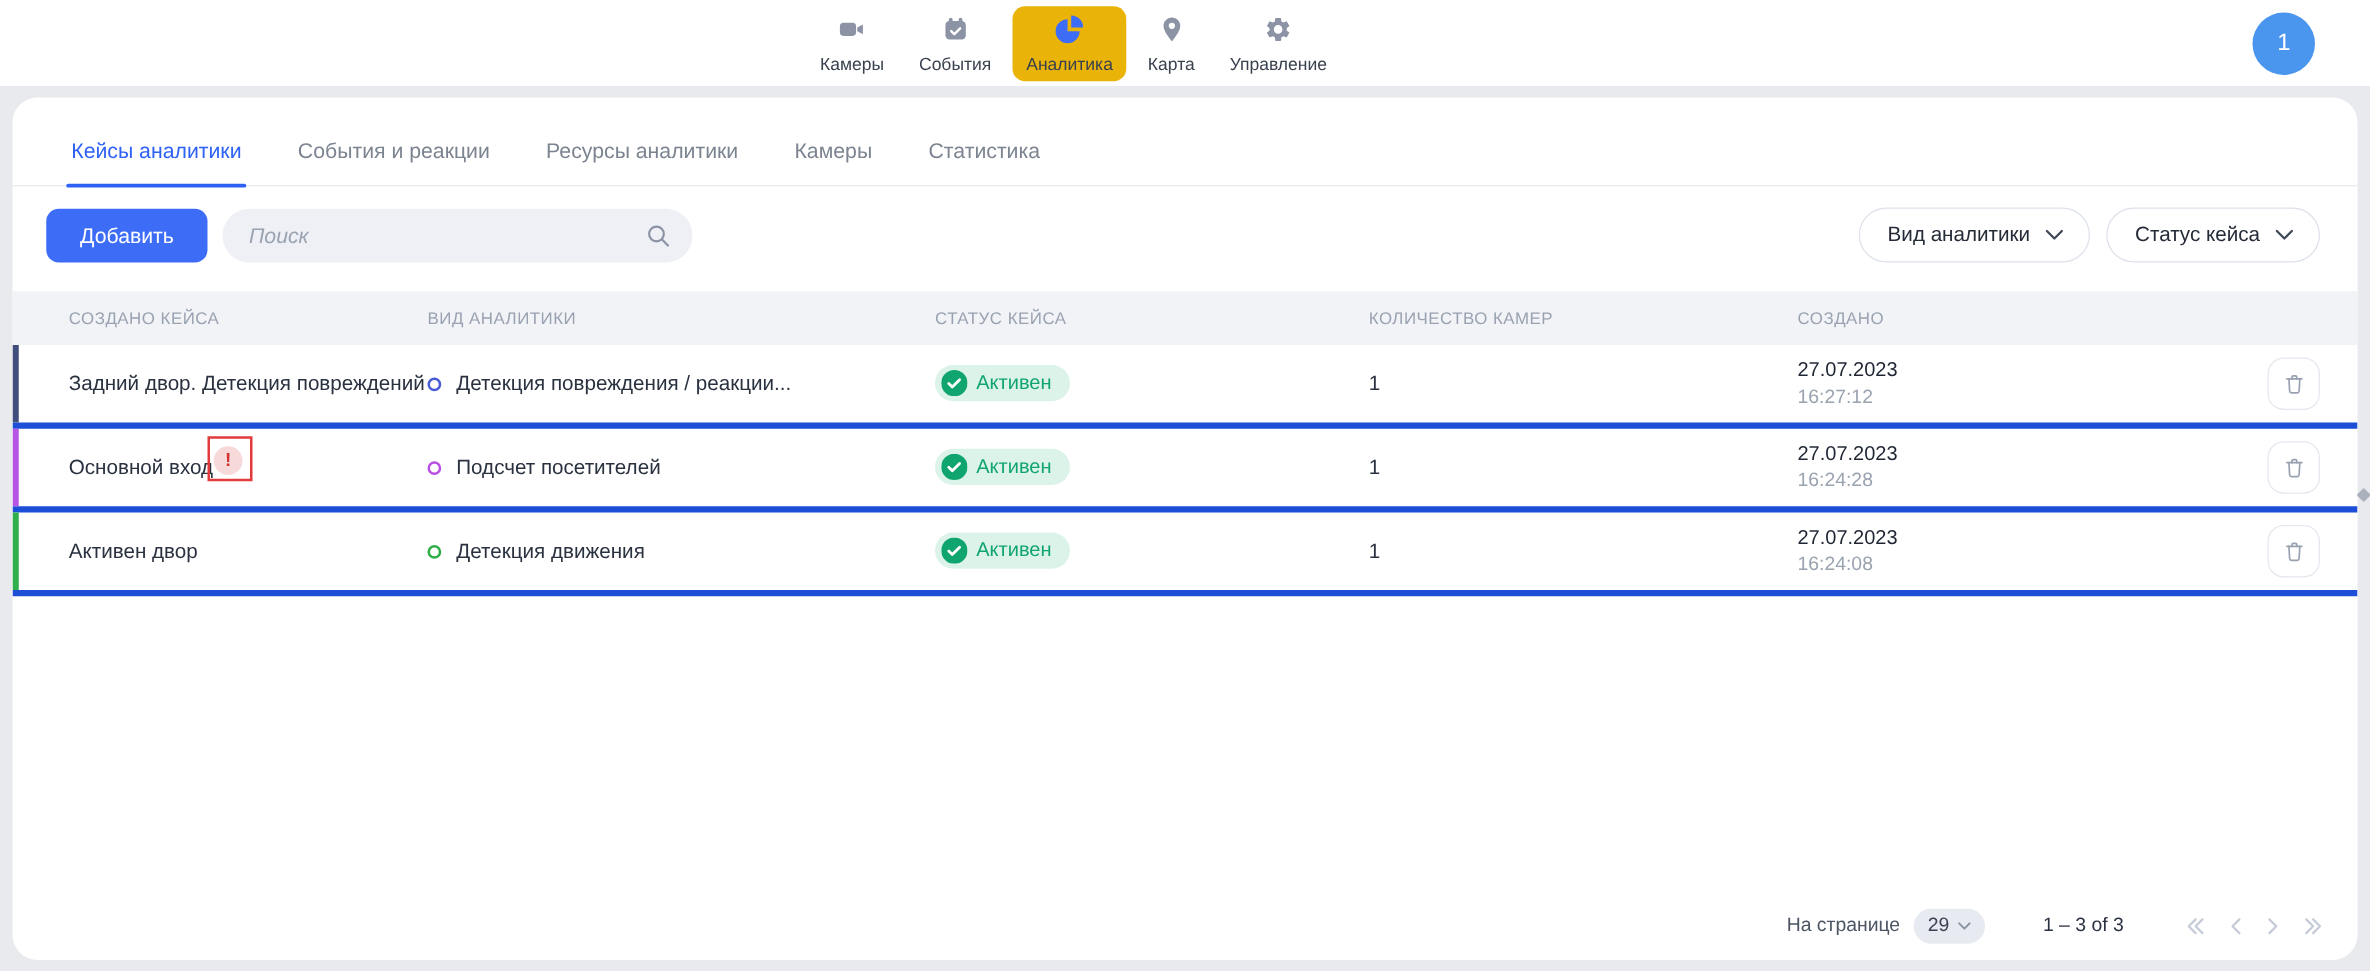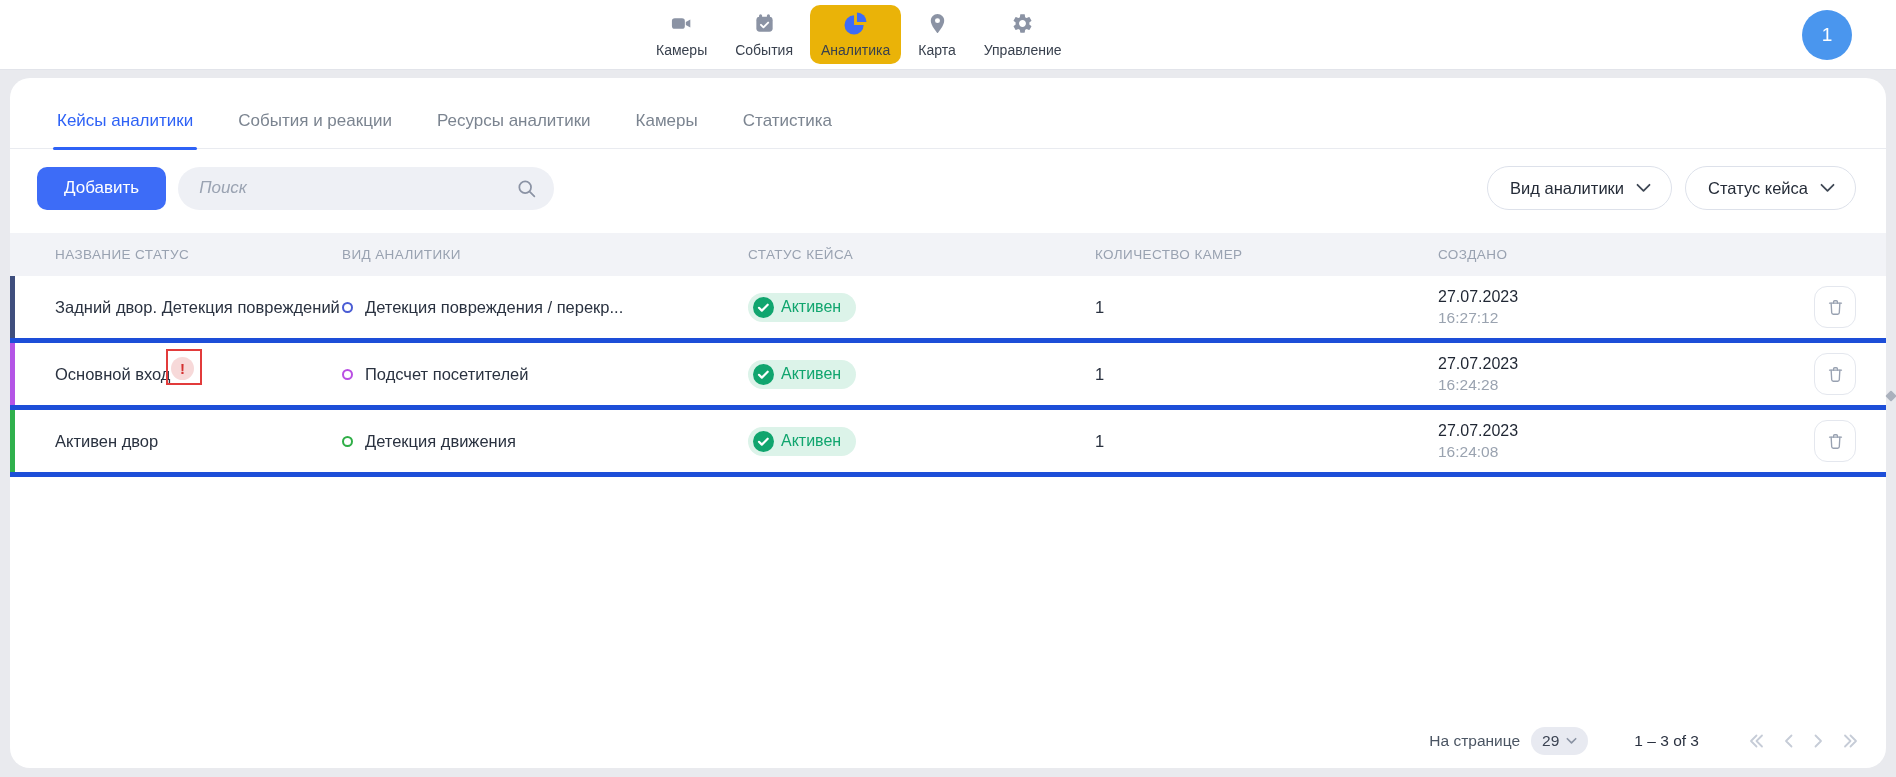--- a/index.html
+++ b/index.html
@@ -31,21 +31,21 @@
   
   .card { position:absolute; left:10px; right:10px; top:78px; bottom:9px; background:#fff;
           border-radius:20px; overflow:hidden; }
 
   .tabs { display:flex; gap:45px; padding:33px 0 0 47px; border-bottom:1px solid #e9ebf0; }
   .tab { font-size:17px; color:#7b8490; padding-bottom:17px; position:relative; cursor:pointer; white-space:nowrap; }
   .tab.active { color:#2e62f6; }
   .tab.active::after { content:""; position:absolute; left:-4px; right:-4px; bottom:-2px; height:3px;
                        background:#2e62f6; border-radius:2px; }
 
-  .toolbar { display:flex; align-items:center; margin:17px 30px 0 27px; height:44px; }
+  .toolbar { display:flex; align-items:flex-end; margin:17px 30px 0 27px; height:44px; }
   .add-btn { background:#3d6cf7; color:#fff; border:none; font-size:17px; height:43px; padding:0 27px;
              border-radius:10px; cursor:pointer; font-family:inherit; }
   .search-wrap { position:relative; margin-left:12px; width:376px; }
   .search-input { width:100%; height:43px; background:#eef0f5; border:none; border-radius:22px;
                   padding:0 48px 0 21px; font-size:17px; color:#2a3240; font-family:inherit; outline:none;font-style:italic; }
   .search-input::placeholder { color:#9aa3b2; }
   .search-icon { position:absolute; right:17px; top:11px; }
   .filters { margin-left:auto; display:flex; gap:13px; }
   .filter-btn { display:flex; align-items:center; gap:12px; height:44px; padding:0 20px 0 22px;
                 background:#fff; border:1px solid #dde1ea; border-radius:22px; font-size:16.5px;
@@ -185,36 +185,36 @@
         <span style="display:flex;">
           <svg width="15" height="10" viewBox="0 0 15 10" fill="none" stroke="#3f4855" stroke-width="1.8" stroke-linecap="round" stroke-linejoin="round">
               <path d="M1.5 1.8 7.5 7.8 13.5 1.8"></path>
             </svg>
         </span>
       </button>
     </div>
   </div>
 
   <div class="tgrid thead">
-    <span>НАЗВАНИЕ СТАТУС</span>
+    <span>СОЗДАНО КЕЙСА</span>
     <span>ВИД АНАЛИТИКИ</span>
     <span>СТАТУС КЕЙСА</span>
     <span>КОЛИЧЕСТВО КАМЕР</span>
     <span>СОЗДАНО</span>
     <span></span>
   </div>
 
   <div class="tgrid trow">
     <span class="accent" style="background: rgb(63, 78, 125);"></span>
     <div class="cell-name">
       <span>Задний двор. Детекция повреждений</span>
     </div>
     <div class="cell-type">
       <span class="type-dot" style="border-color: rgb(74, 92, 212);"></span>
-      <span>Детекция повреждения / перекр...</span>
+      <span>Детекция повреждения / реакции...</span>
     </div>
     <div>
       <span class="status-badge">
         <span style="display:flex;">
           <svg width="21" height="21" viewBox="0 0 20 20">
               <circle cx="10" cy="10" r="10" fill="#10a56e"></circle>
               <path d="M5.7 10.3l2.7 2.7 5.6-5.6" fill="none" stroke="#fff" stroke-width="2.1" stroke-linecap="round" stroke-linejoin="round"></path>
             </svg>
         </span>
         <span>Активен</span>

